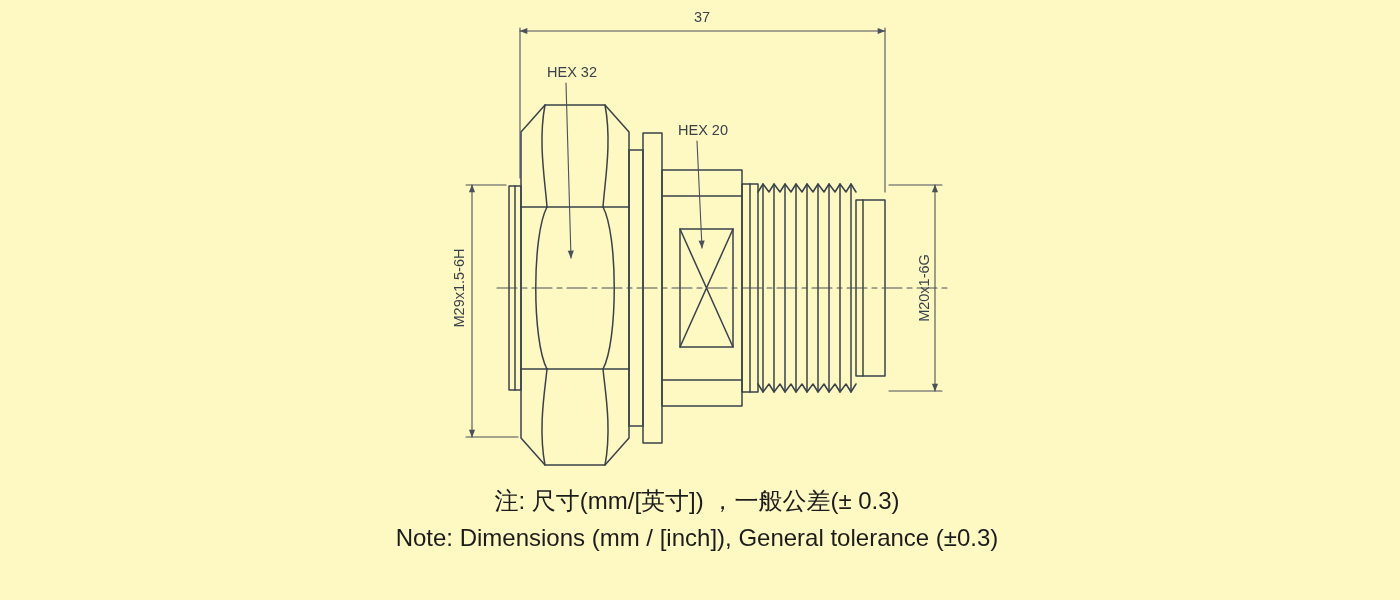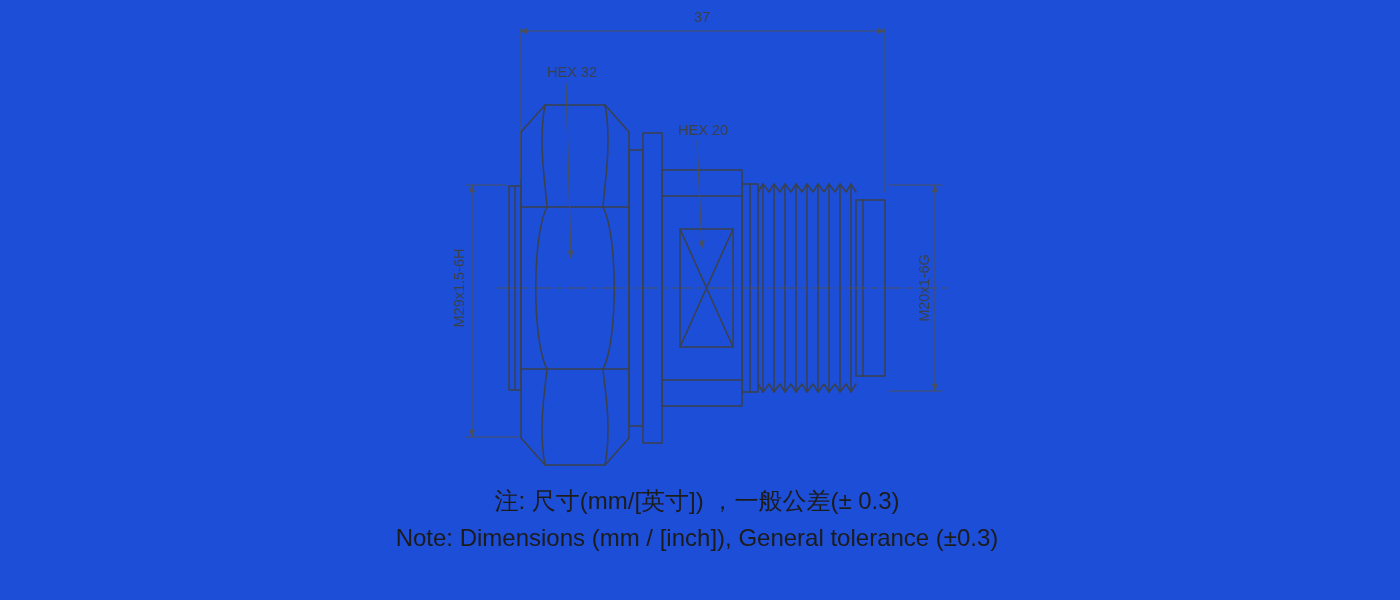--- a/index.html
+++ b/index.html
@@ -4,21 +4,21 @@
 <style>
   html, body {
     margin: 0;
     padding: 0;
     background: #ffffff;
   }
   .canvas {
     position: relative;
     width: 1400px;
     height: 600px;
-    background: #1d4ed8;
+    background: #fef9c3;
     font-family: "Liberation Sans", sans-serif;
     overflow: hidden;
   }
   svg { display: block; }
   .part-line {
     fill: none;
     stroke: #3a414b;
     stroke-width: 1.5;
     stroke-linejoin: round;
     stroke-linecap: round;

